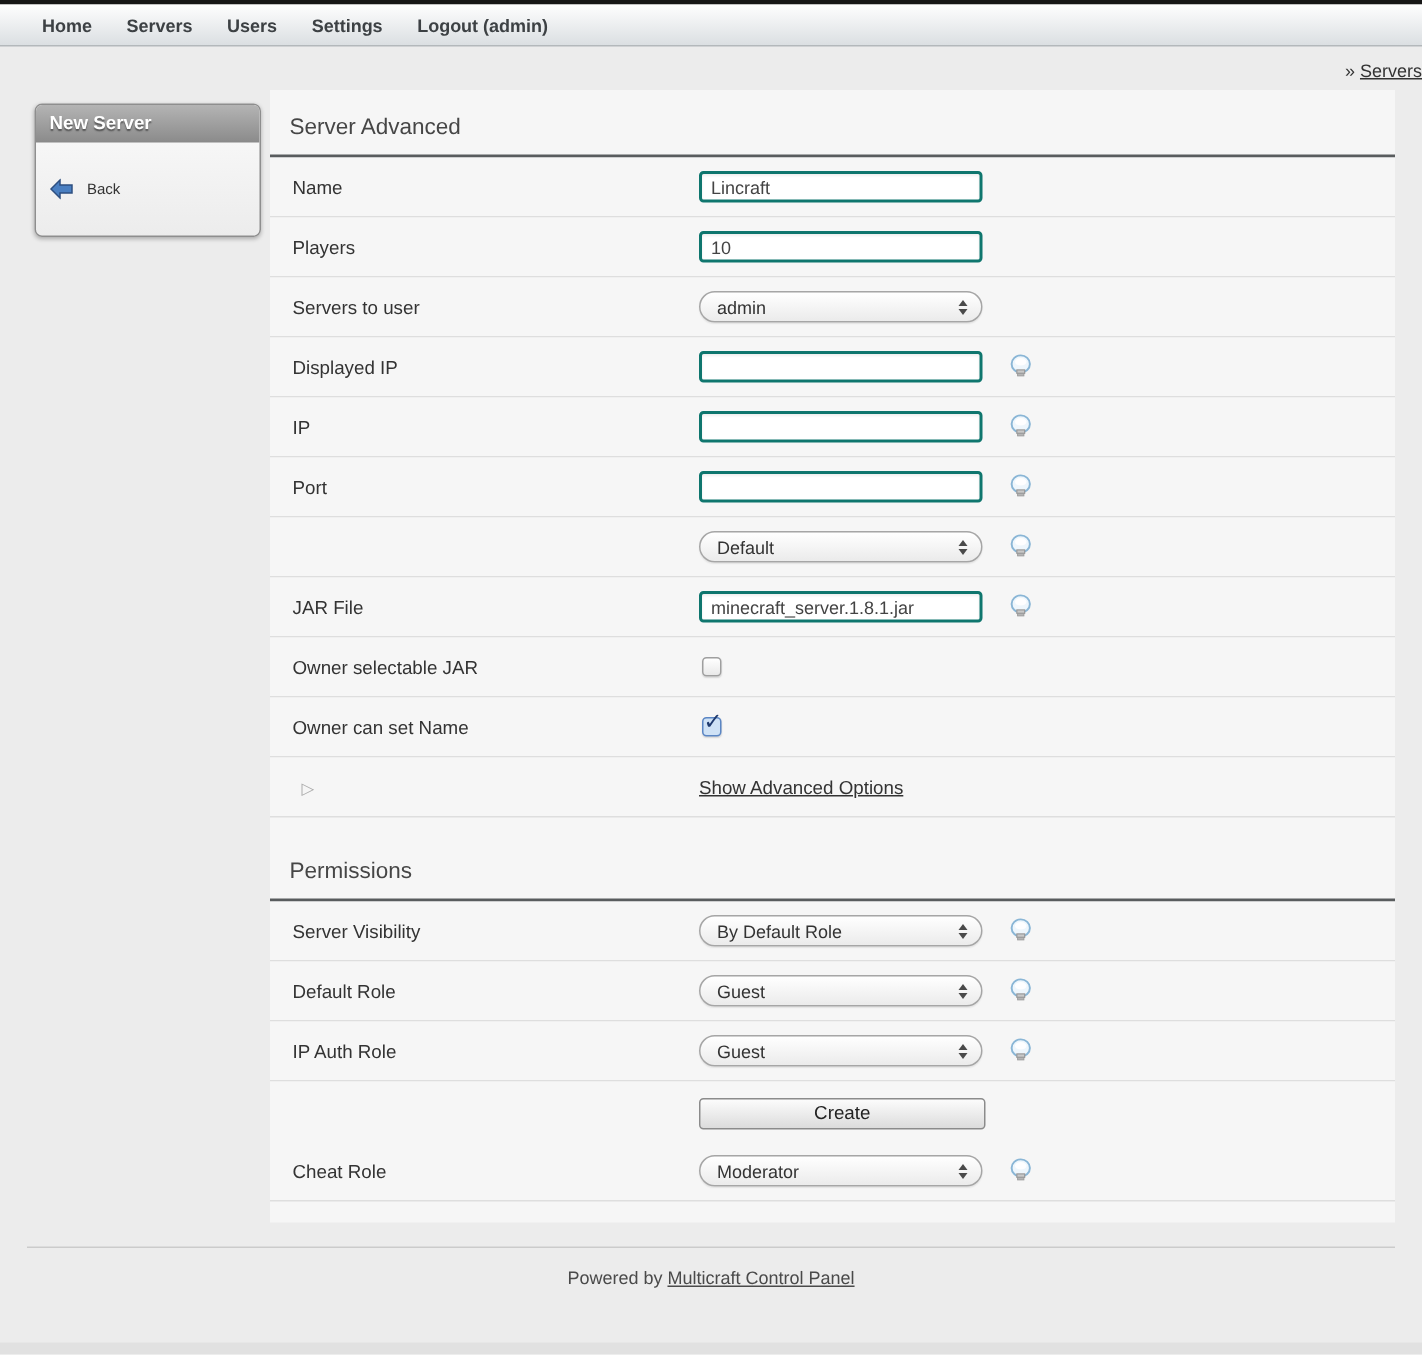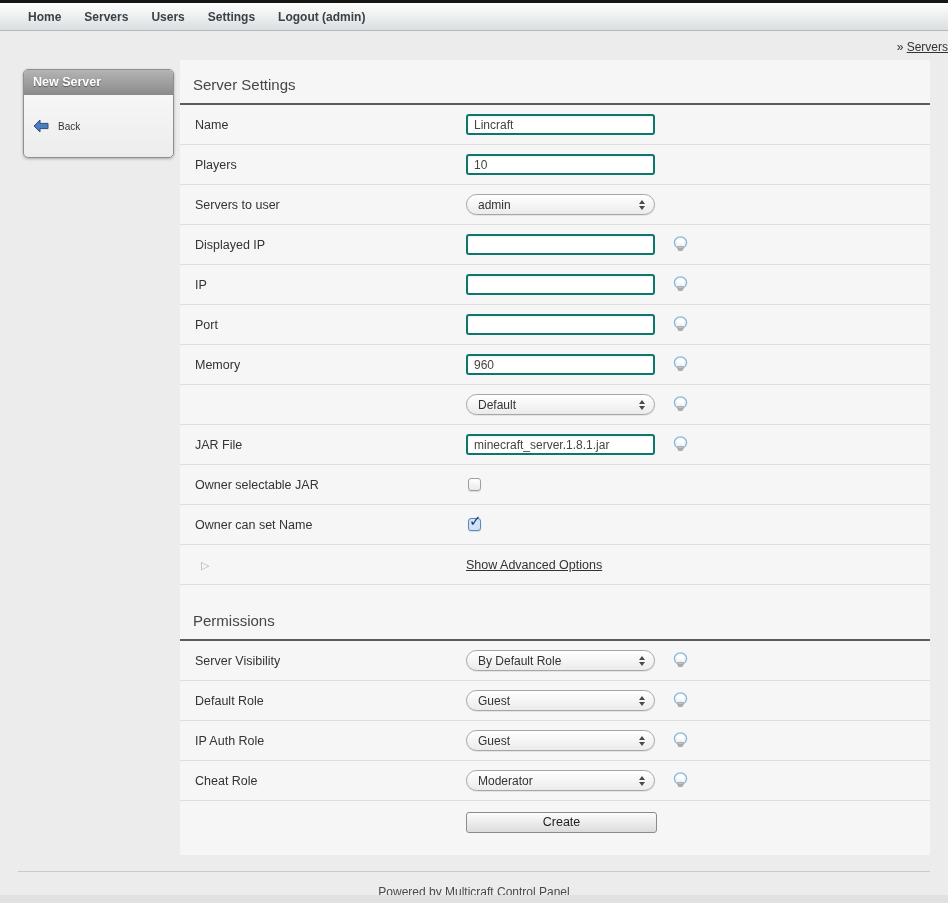--- a/index.html
+++ b/index.html
@@ -128,21 +128,21 @@
         <svg width="16" height="14" viewBox="0 0 16 14">
           <path d="M7 1 L1 7 L7 13 L7 9.6 L15 9.6 L15 4.4 L7 4.4 Z" fill="#4a7fc1" stroke="#2e4f80" stroke-width="1"></path>
         </svg>
       </span>
       <span>Back</span>
     </div>
   </div>
 
   <div class="content">
 
-    <div class="section-title">Server Settings</div>
+    <div class="section-title">Server Advanced</div>
     <div class="section-rule"></div>
 
     <div class="form-row">
       <div class="form-label">Name</div>
       <input type="text" class="text-input" value="Lincraft" style="">
     </div>
 
     <div class="form-row">
       <div class="form-label">Players</div>
       <input type="text" class="text-input" value="10" style="">
@@ -191,32 +191,20 @@
       <span class="tip">
         <svg width="17" height="17" viewBox="0 0 17 17">
           <ellipse cx="8.5" cy="6.6" rx="6.1" ry="5.7" fill="#eef6fc" stroke="#8ab6d6" stroke-width="1.3"></ellipse>
           <ellipse cx="8.5" cy="5.2" rx="3.9" ry="2.5" fill="#ffffff" opacity="0.9"></ellipse>
           <rect x="5.9" y="10.6" width="5.2" height="2.3" fill="#c9c9c9" stroke="#9a9a9a" stroke-width="0.8"></rect>
           <rect x="6.4" y="12.9" width="4.2" height="1.7" fill="#b5b5b5" stroke="#9a9a9a" stroke-width="0.6"></rect>
         </svg>
       </span>
     </div>
 
-    <div class="form-row">
-      <div class="form-label">Memory</div>
-      <input type="text" class="text-input" value="960" style="">
-      <span class="tip">
-        <svg width="17" height="17" viewBox="0 0 17 17">
-          <ellipse cx="8.5" cy="6.6" rx="6.1" ry="5.7" fill="#eef6fc" stroke="#8ab6d6" stroke-width="1.3"></ellipse>
-          <ellipse cx="8.5" cy="5.2" rx="3.9" ry="2.5" fill="#ffffff" opacity="0.9"></ellipse>
-          <rect x="5.9" y="10.6" width="5.2" height="2.3" fill="#c9c9c9" stroke="#9a9a9a" stroke-width="0.8"></rect>
-          <rect x="6.4" y="12.9" width="4.2" height="1.7" fill="#b5b5b5" stroke="#9a9a9a" stroke-width="0.6"></rect>
-        </svg>
-      </span>
-    </div>
 
     <div class="form-row">
       <div class="form-label"></div>
       <div class="select">
         <span>Default</span>
         <span class="select-arrows">
             <span class="arr-up"></span>
             <span class="arr-down"></span>
           </span>
       </div>
@@ -315,44 +303,44 @@
       <span class="tip">
         <svg width="17" height="17" viewBox="0 0 17 17">
           <ellipse cx="8.5" cy="6.6" rx="6.1" ry="5.7" fill="#eef6fc" stroke="#8ab6d6" stroke-width="1.3"></ellipse>
           <ellipse cx="8.5" cy="5.2" rx="3.9" ry="2.5" fill="#ffffff" opacity="0.9"></ellipse>
           <rect x="5.9" y="10.6" width="5.2" height="2.3" fill="#c9c9c9" stroke="#9a9a9a" stroke-width="0.8"></rect>
           <rect x="6.4" y="12.9" width="4.2" height="1.7" fill="#b5b5b5" stroke="#9a9a9a" stroke-width="0.6"></rect>
         </svg>
       </span>
     </div>
 
-    <div class="form-row">
-      <div class="form-label">Cheat Role</div>
-      <div class="select">
-        <span>Moderator</span>
-        <span class="select-arrows">
-            <span class="arr-up"></span>
-            <span class="arr-down"></span>
-          </span>
-      </div>
-      <span class="tip">
-        <svg width="17" height="17" viewBox="0 0 17 17">
-          <ellipse cx="8.5" cy="6.6" rx="6.1" ry="5.7" fill="#eef6fc" stroke="#8ab6d6" stroke-width="1.3"></ellipse>
-          <ellipse cx="8.5" cy="5.2" rx="3.9" ry="2.5" fill="#ffffff" opacity="0.9"></ellipse>
-          <rect x="5.9" y="10.6" width="5.2" height="2.3" fill="#c9c9c9" stroke="#9a9a9a" stroke-width="0.8"></rect>
-          <rect x="6.4" y="12.9" width="4.2" height="1.7" fill="#b5b5b5" stroke="#9a9a9a" stroke-width="0.6"></rect>
-        </svg>
-      </span>
-    </div>
-
     <div class="form-row create-row">
       <div class="form-label"></div>
       <button class="create-button">Create</button>
     </div>
 
+    <div class="form-row">
+      <div class="form-label">Cheat Role</div>
+      <div class="select">
+        <span>Moderator</span>
+        <span class="select-arrows">
+            <span class="arr-up"></span>
+            <span class="arr-down"></span>
+          </span>
+      </div>
+      <span class="tip">
+        <svg width="17" height="17" viewBox="0 0 17 17">
+          <ellipse cx="8.5" cy="6.6" rx="6.1" ry="5.7" fill="#eef6fc" stroke="#8ab6d6" stroke-width="1.3"></ellipse>
+          <ellipse cx="8.5" cy="5.2" rx="3.9" ry="2.5" fill="#ffffff" opacity="0.9"></ellipse>
+          <rect x="5.9" y="10.6" width="5.2" height="2.3" fill="#c9c9c9" stroke="#9a9a9a" stroke-width="0.8"></rect>
+          <rect x="6.4" y="12.9" width="4.2" height="1.7" fill="#b5b5b5" stroke="#9a9a9a" stroke-width="0.6"></rect>
+        </svg>
+      </span>
+    </div>
+
   </div>
 </div>
 
 <div class="footer">
   <span>Powered by </span><a>Multicraft Control Panel</a>
 </div>
 
 <div class="bottom-strip"></div>
 
 </body></html>

